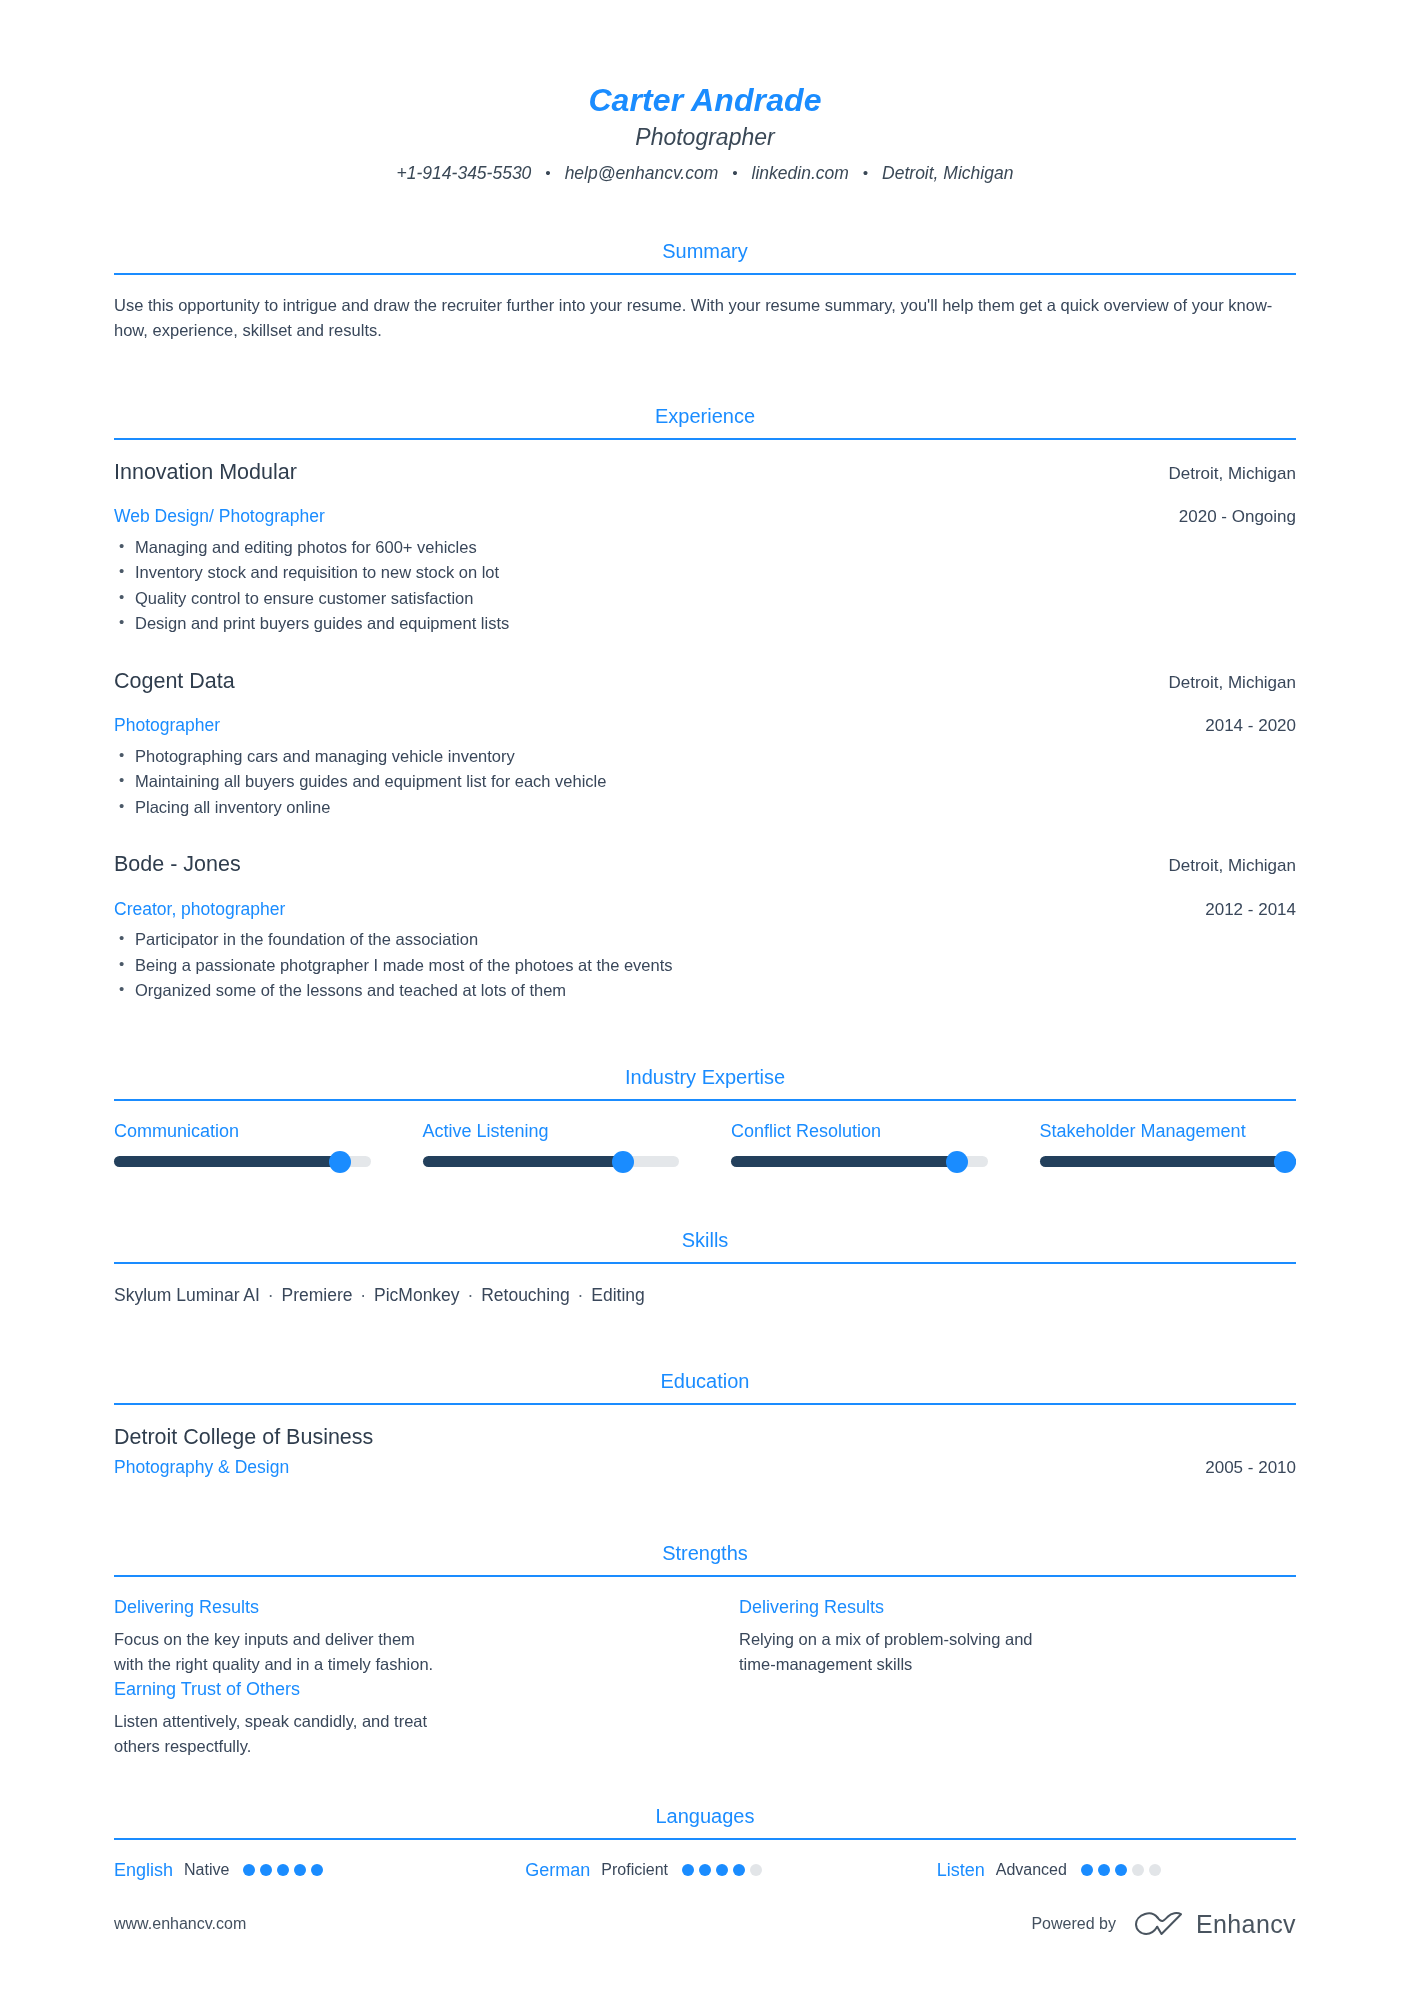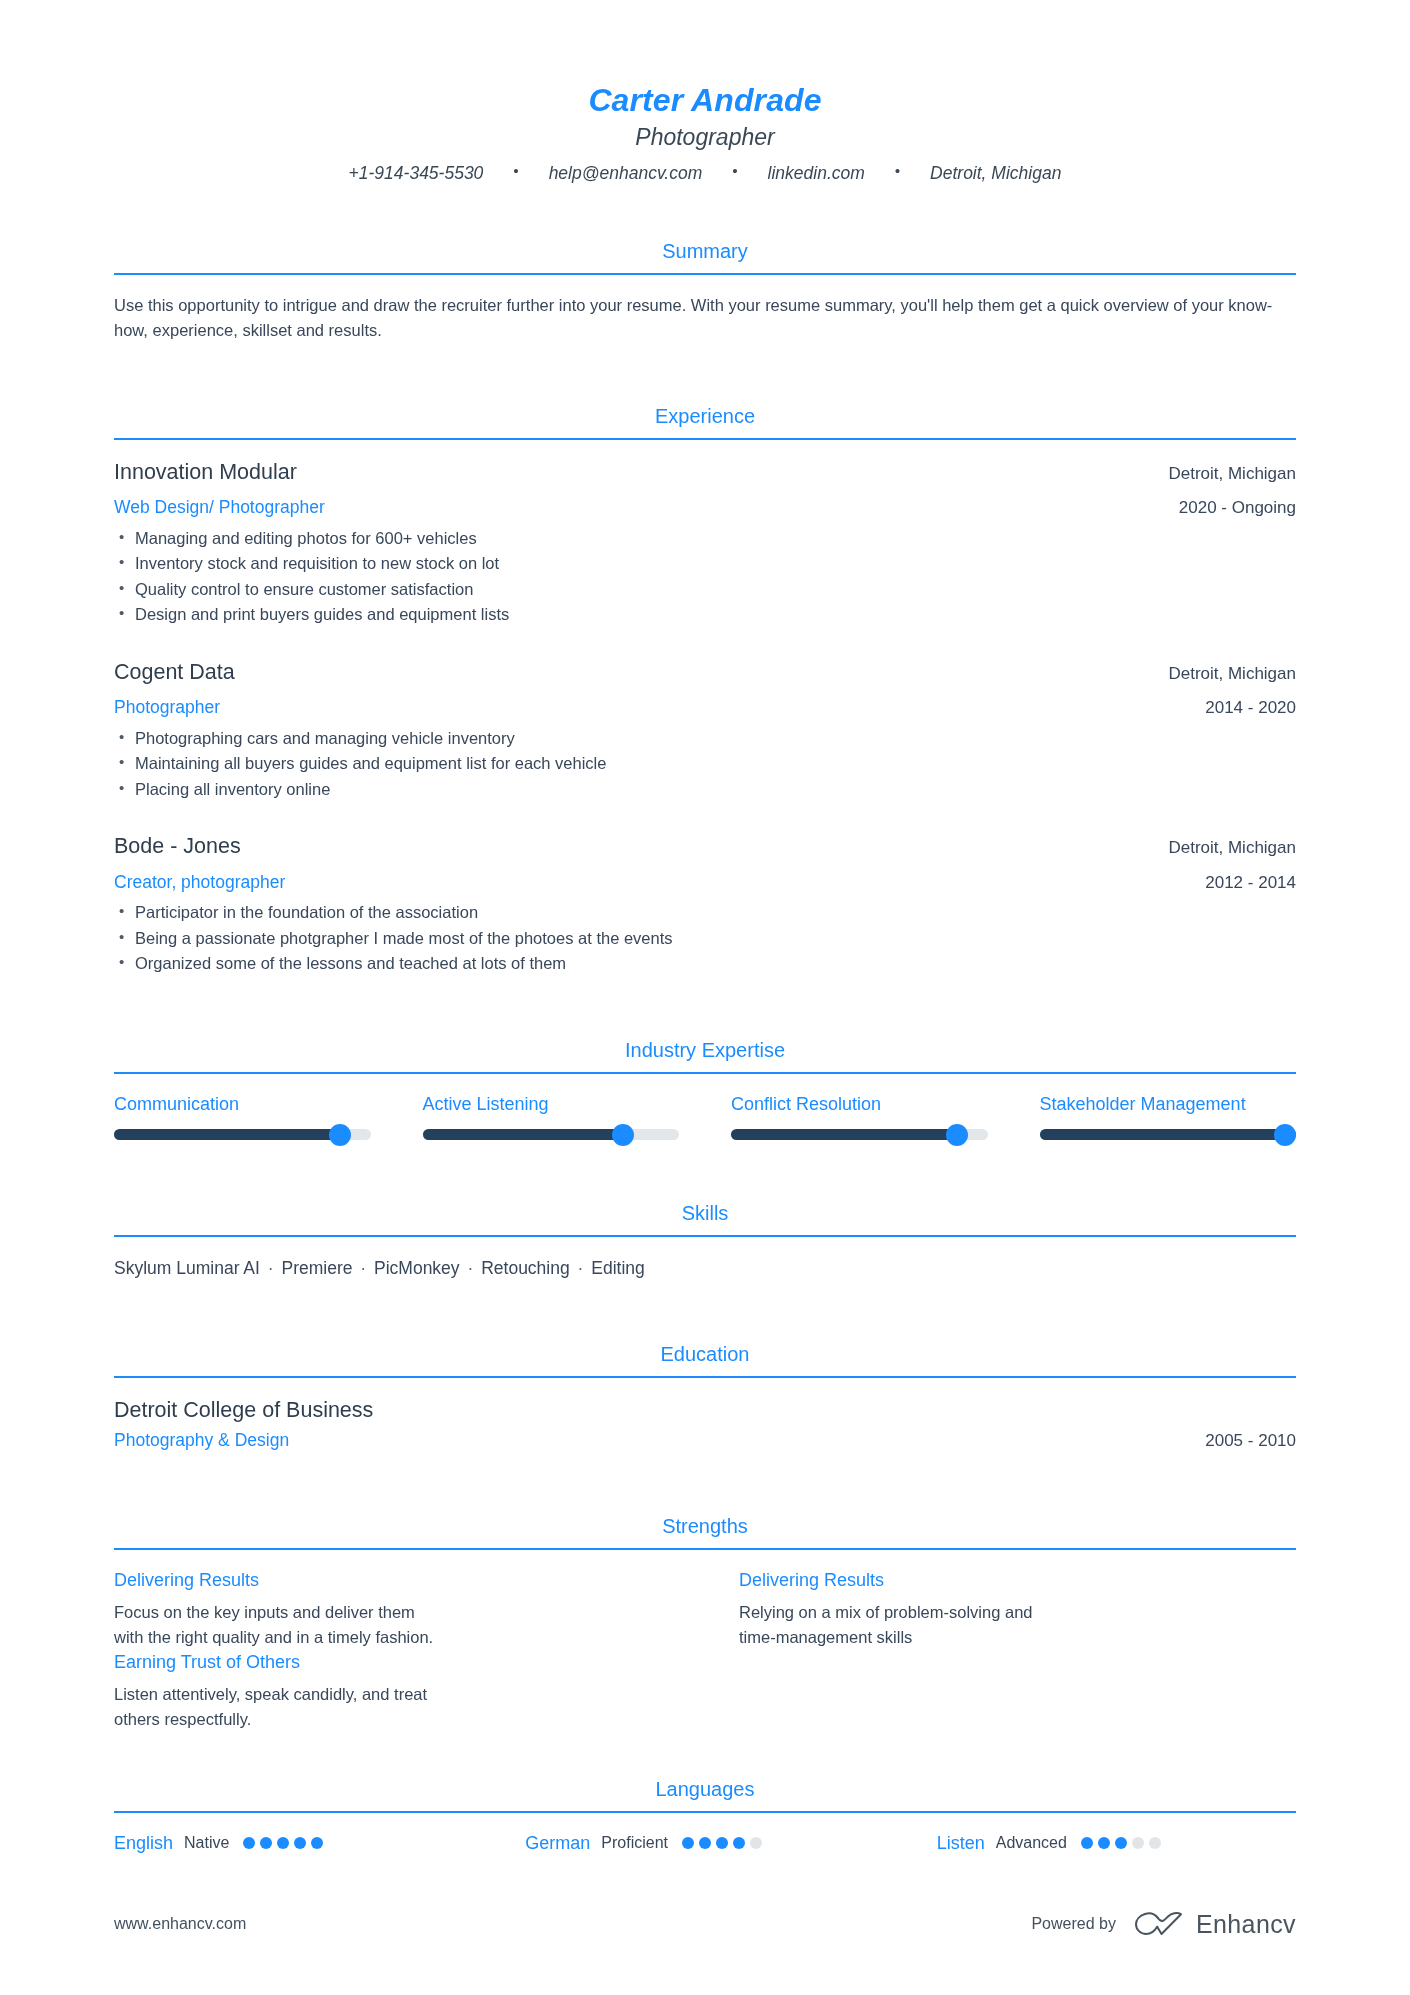--- a/index.html
+++ b/index.html
@@ -45,23 +45,23 @@
     line-height: 1.35;
     margin-top: 2px;
   }
   .contact-line {
     margin-top: 8px;
     font-size: 17.5px;
     color: #3a4856;
     line-height: 1.45;
     display: flex;
     justify-content: center;
-    align-items: flex-start;
+    align-items: center;
     flex-wrap: wrap;
-    gap: 16px;
+    gap: 0;
   }
   .contact-item { white-space: nowrap; }
   .contact-sep {
     display: inline-block;
     padding: 0 14px;
     color: #3a4856;
     font-size: 15px;
     position: relative;
     top: -1px;
   }
@@ -113,21 +113,21 @@
   .exp-location {
     font-size: 17px;
     color: #39475a;
     line-height: 1.4;
     white-space: nowrap;
   }
   .exp-subhead {
     display: flex;
     justify-content: space-between;
     align-items: baseline;
-    margin-top: 8px;
+    margin-top: 17px;
   }
   .exp-role {
     font-size: 17.5px;
     color: #1a8cff;
     line-height: 1.4;
   }
   .exp-dates {
     font-size: 17px;
     color: #39475a;
     line-height: 1.4;

